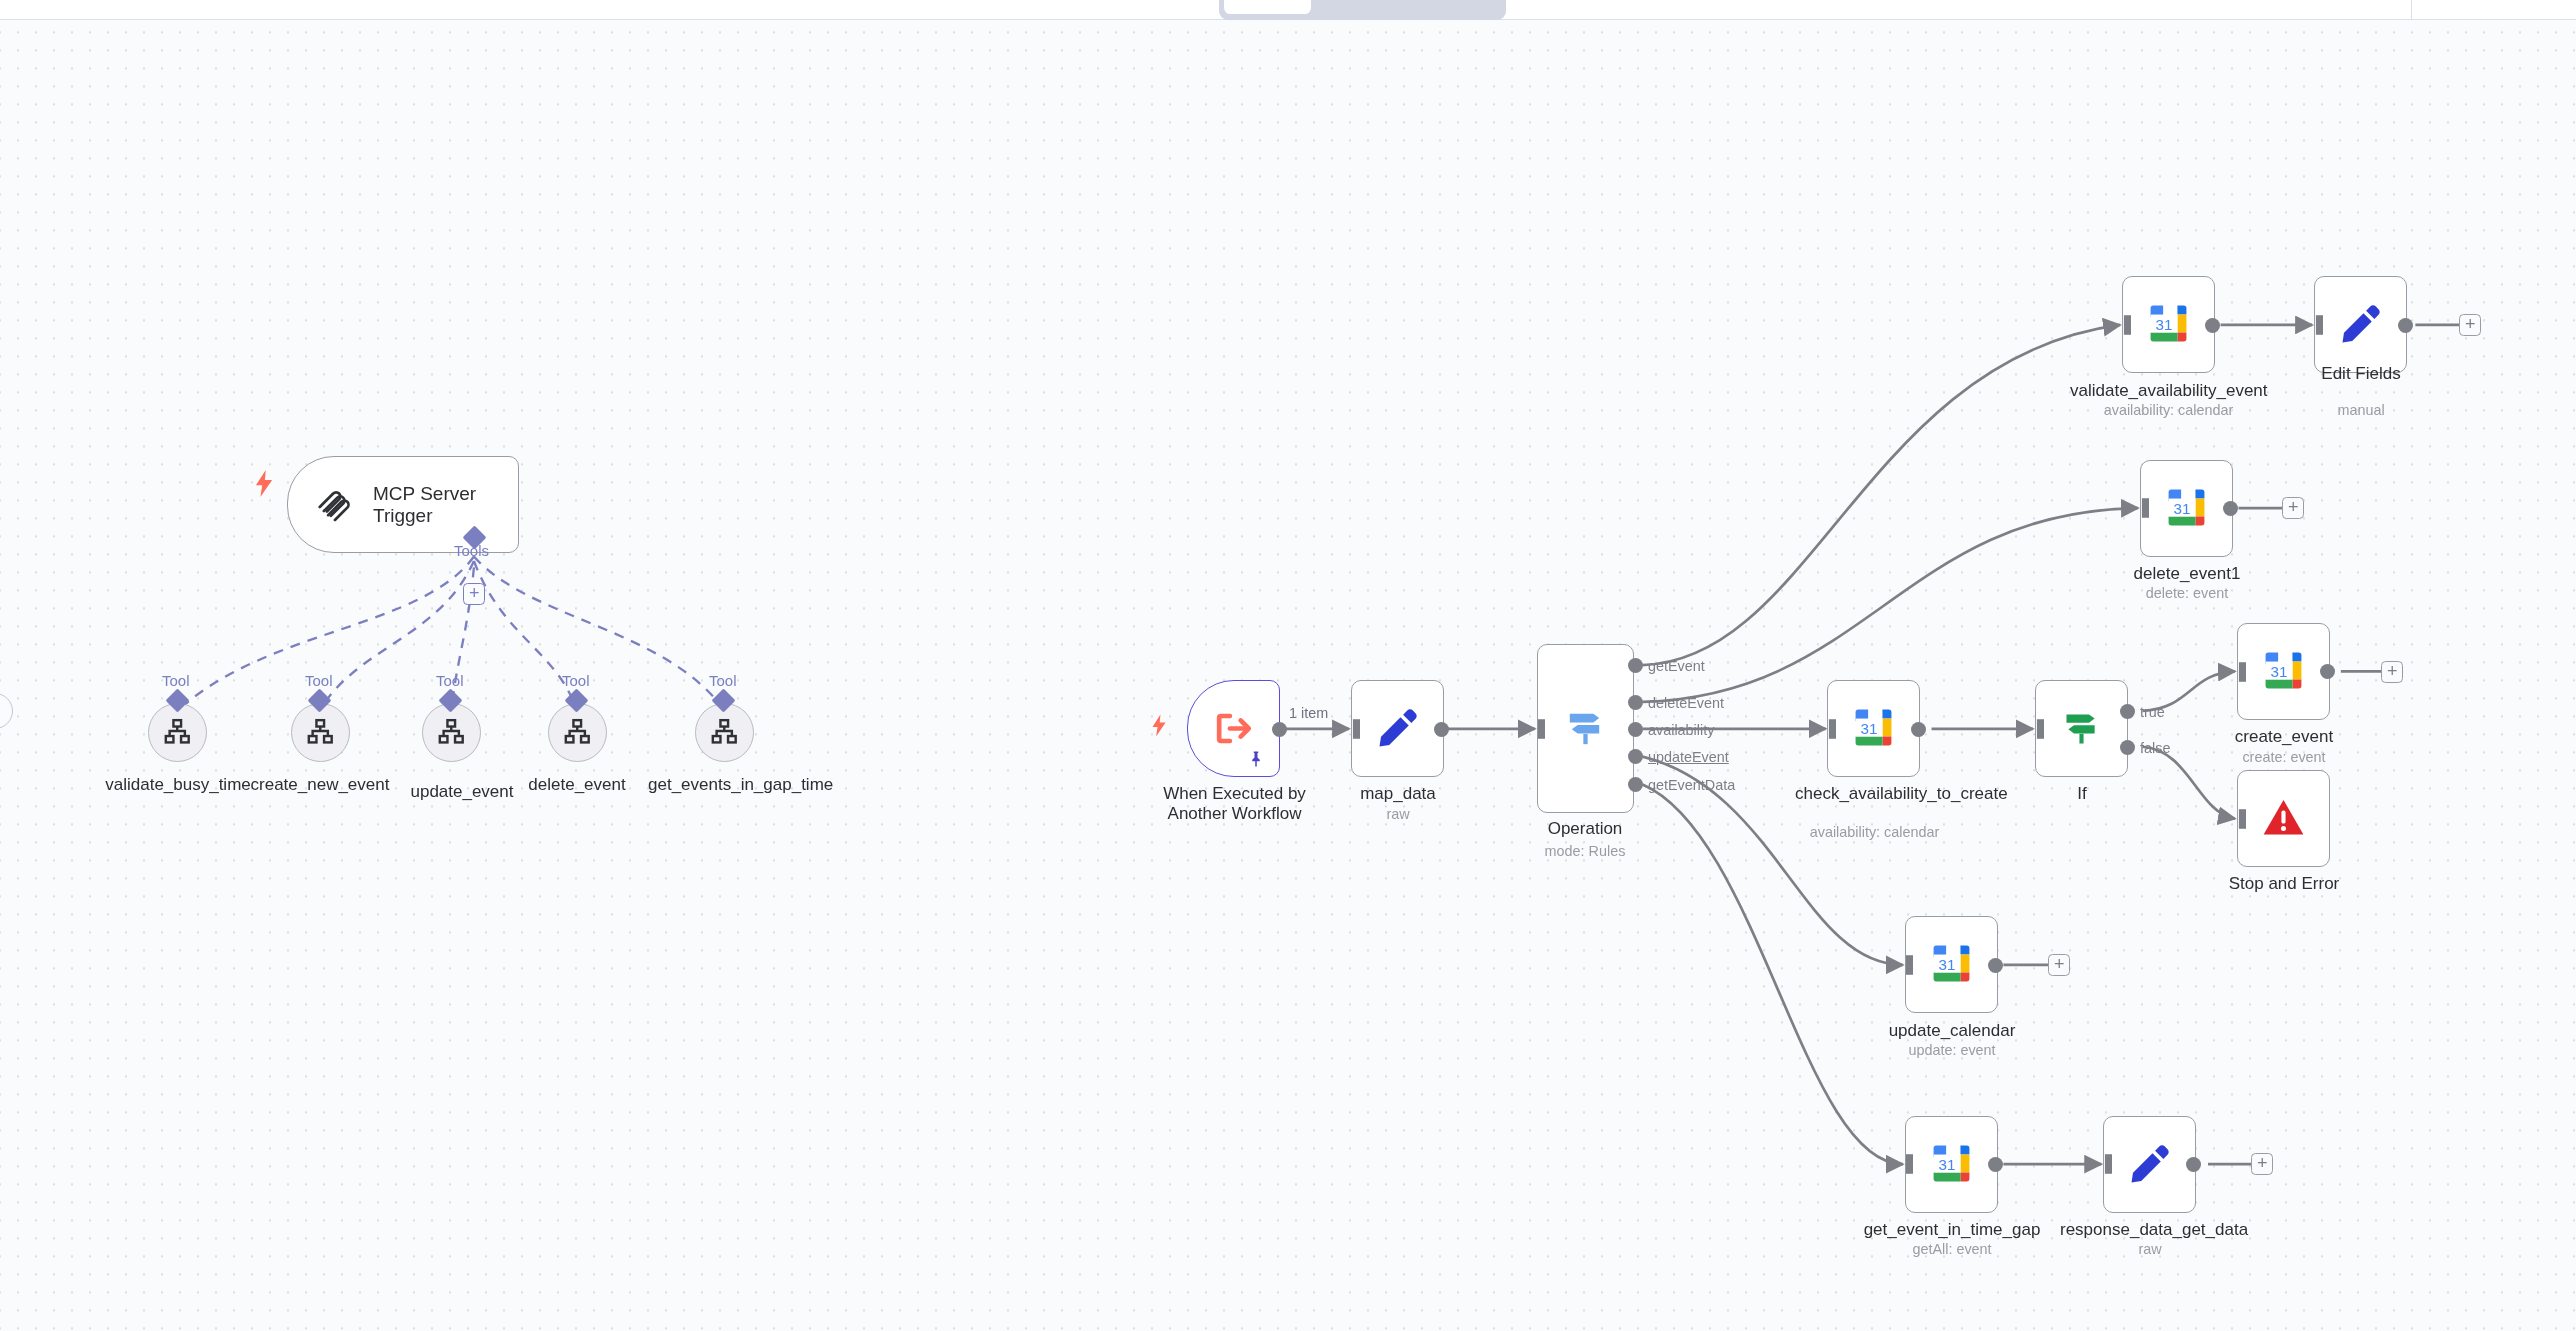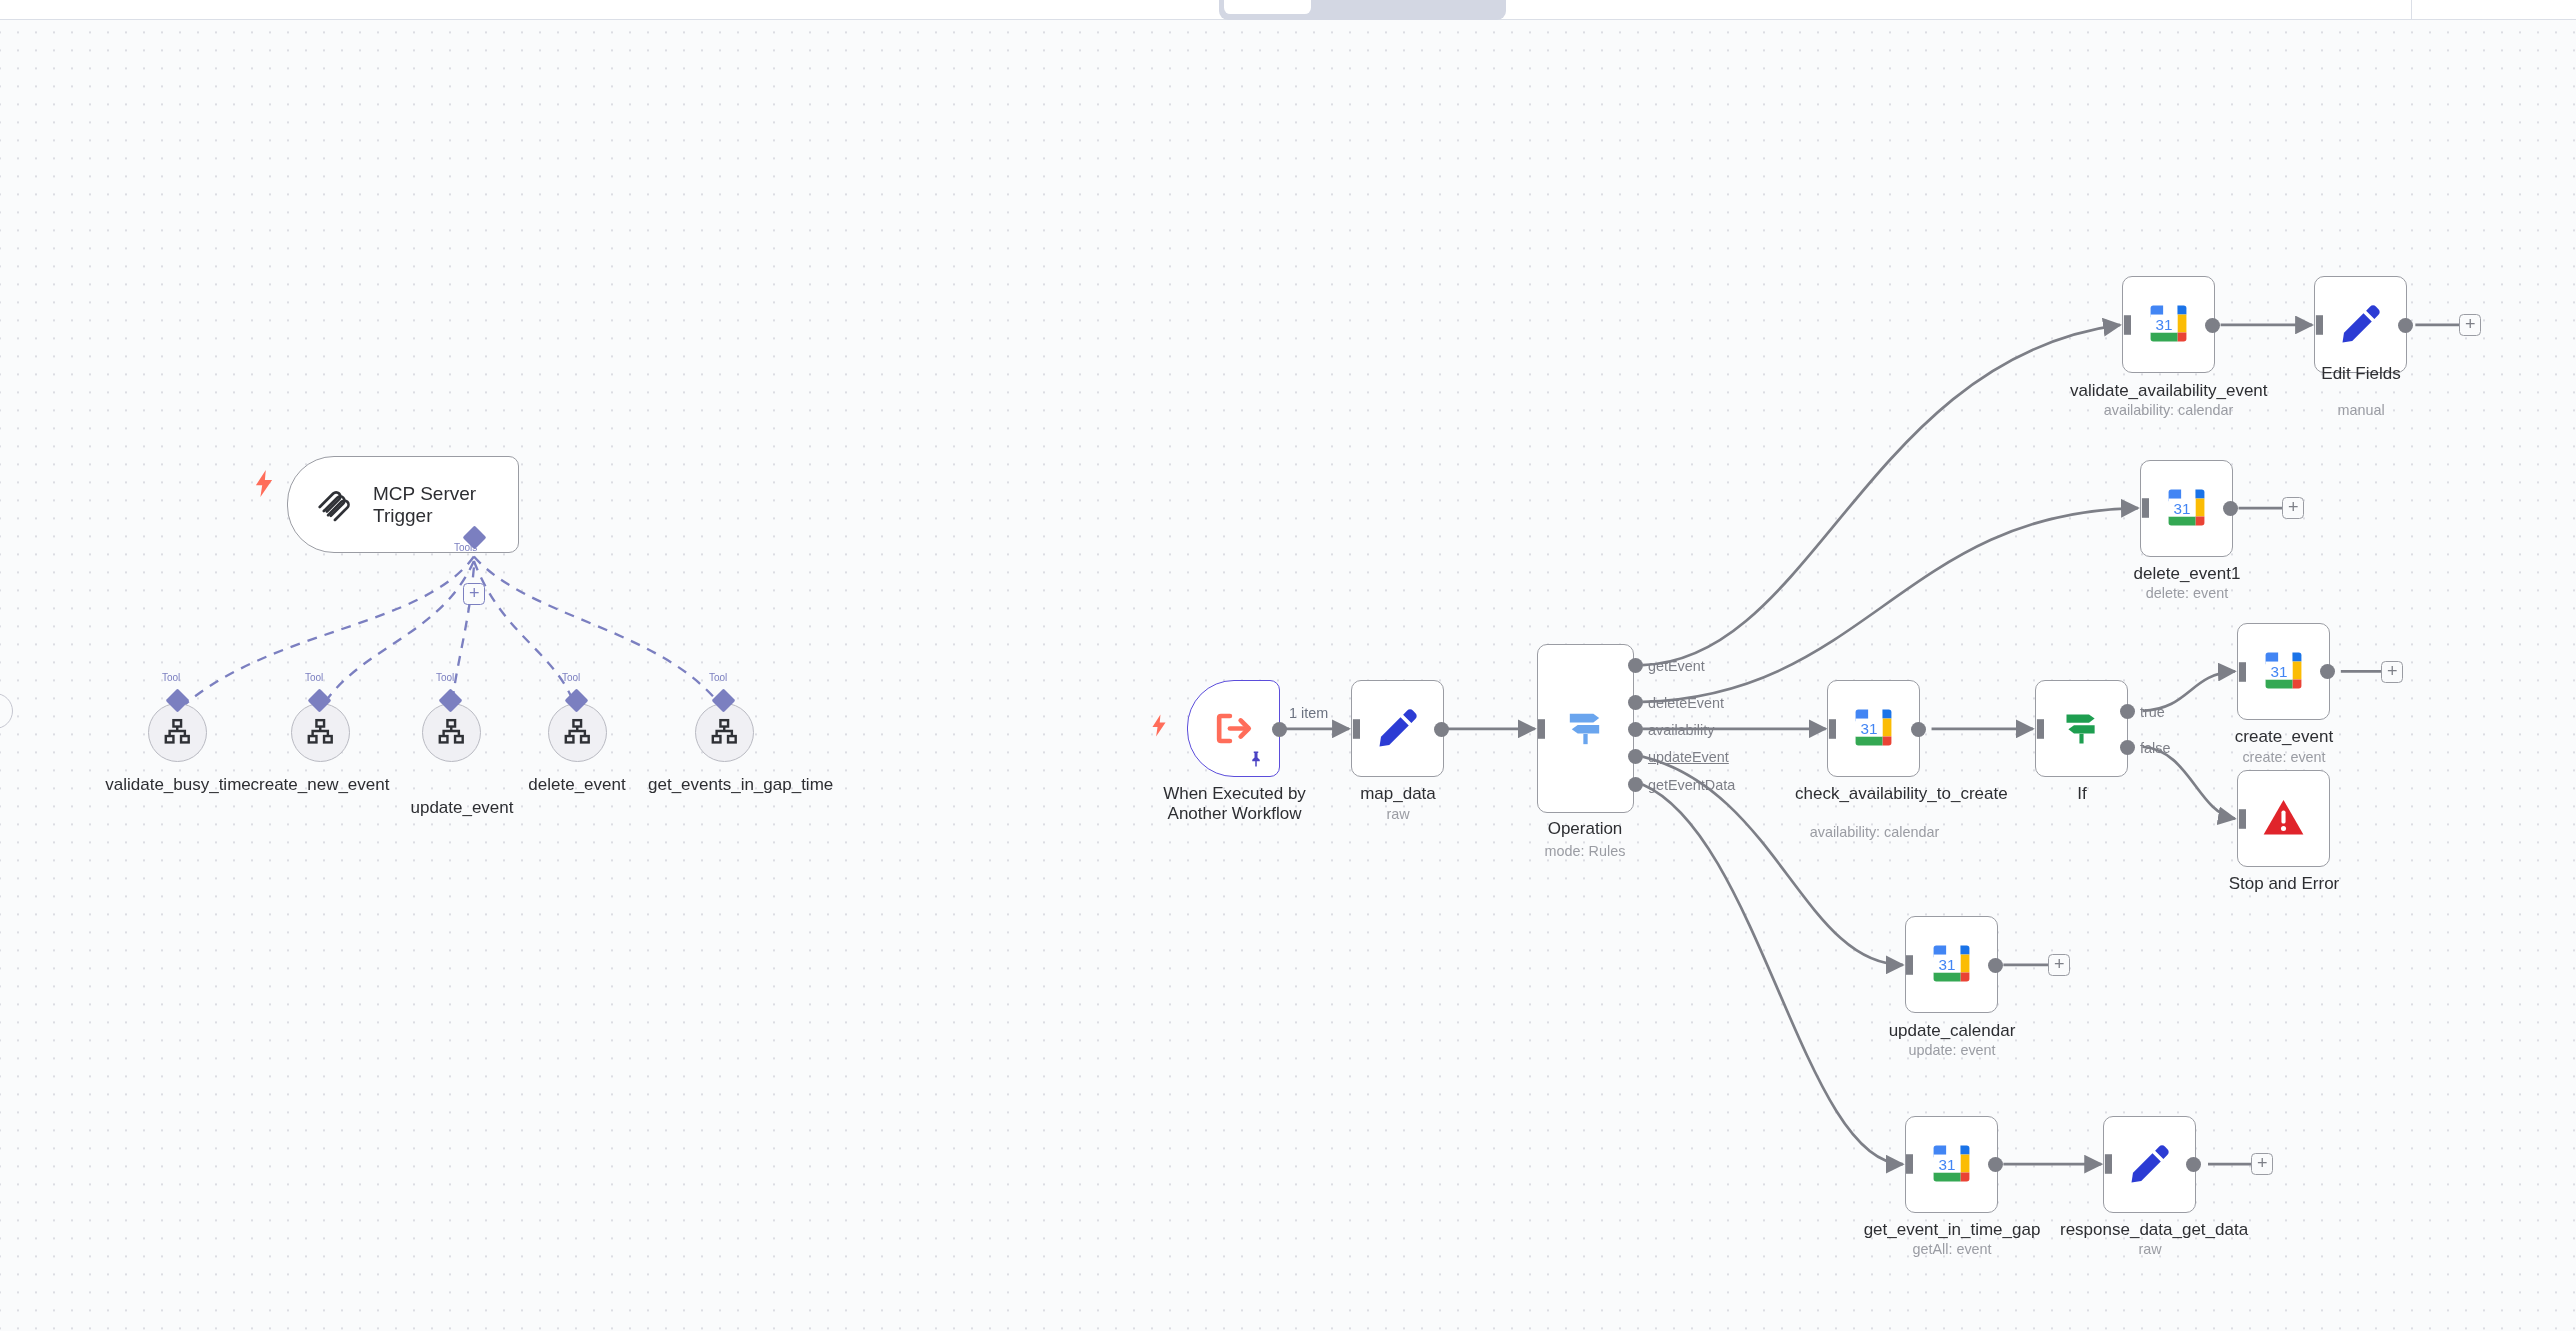--- a/index.html
+++ b/index.html
@@ -116,21 +116,21 @@
   }
   .diamond {
     position: absolute; width: 17px; height: 17px;
     background: #7b7fc0; transform: rotate(45deg);
     border-radius: 1.8px; z-index: 12;
   }
   .conn-label {
     position: absolute; font-size: 14.4px; color: #6b7280; z-index: 12; white-space: nowrap;
   }
   .toollab {
-    position: absolute; font-size: 10px; color: #7b7fc0; z-index: 12; white-space: nowrap;
+    position: absolute; font-size: 15px; color: #7b7fc0; z-index: 12; white-space: nowrap;
   }
   .bolt { position: absolute; z-index: 12; }
   .pin { position: absolute; z-index: 14; }
 
   
   #edge-circle {
     position: absolute; left: -23px; top: 693px;
     width: 36px; height: 36px; border-radius: 50%;
     border: 1.4px solid #c5c6d0; background: #fafbfc; z-index: 9;
   }
@@ -254,21 +254,21 @@
     <div class="toollab" style="left:436px; top:672px;">Tool</div>
     <div class="diamond" style="left:442px; top:692px;"></div>
     <div class="tool-circle" style="left:422px; top:703px;">
       <svg width="30.5" height="30.5" viewBox="0 0 24 24" fill="none" stroke="#2f3136" stroke-width="1.9">
         <rect x="9" y="2.5" width="6" height="5"></rect>
           <rect x="3" y="15" width="6" height="5"></rect>
           <rect x="15" y="15" width="6" height="5"></rect>
         <path d="M12 7.5 v3.5 M6 15 v-4 h12 v4"></path>
       </svg>
     </div>
-    <div class="nlabel" style="left:364px; top:798px; width:176px;padding-left:20px;">update_event</div>
+    <div class="nlabel" style="left:364px; top:782px; width:176px;padding-left:20px;">update_event</div>
   </div>
 
   <div class="node">
     <div class="toollab" style="left:562px; top:672px;">Tool</div>
     <div class="diamond" style="left:568px; top:692px;"></div>
     <div class="tool-circle" style="left:548px; top:703px;">
       <svg width="30.5" height="30.5" viewBox="0 0 24 24" fill="none" stroke="#2f3136" stroke-width="1.9">
         <rect x="9" y="2.5" width="6" height="5"></rect>
           <rect x="3" y="15" width="6" height="5"></rect>
           <rect x="15" y="15" width="6" height="5"></rect>

